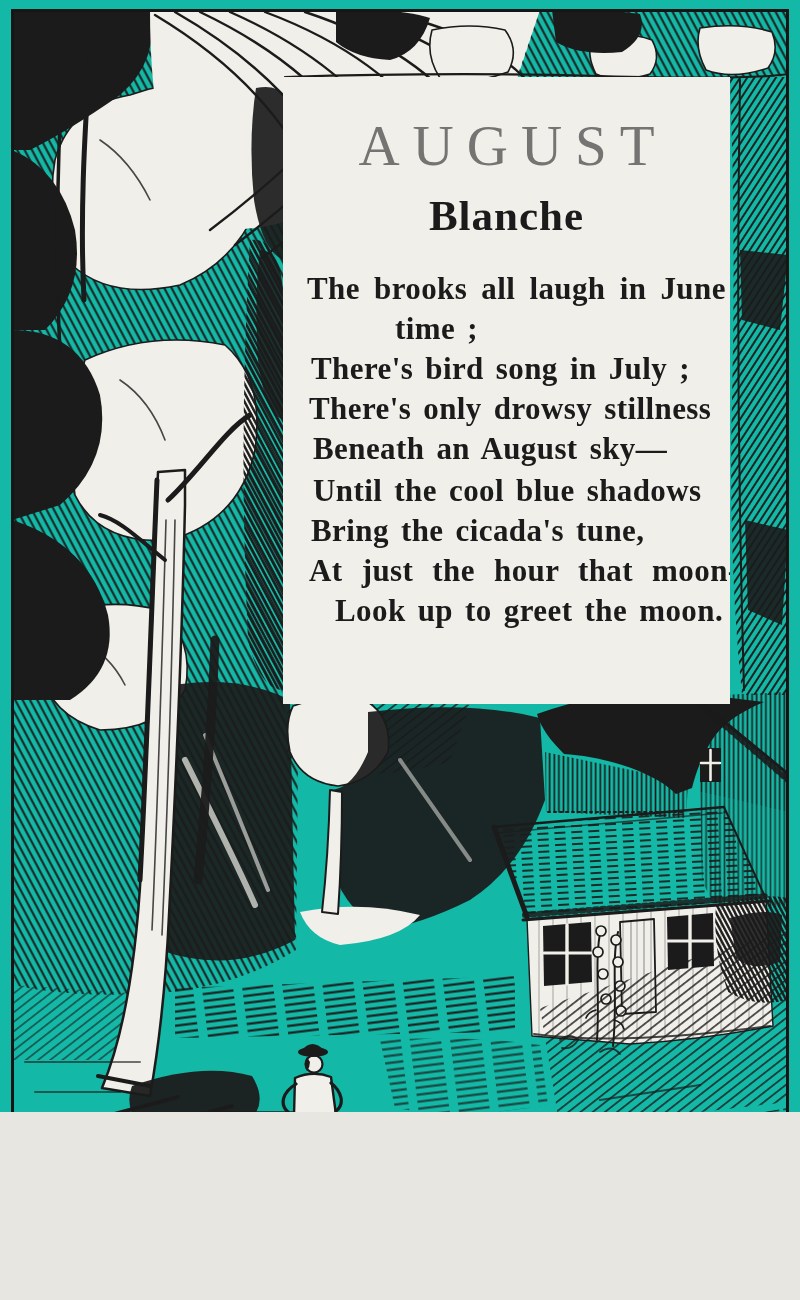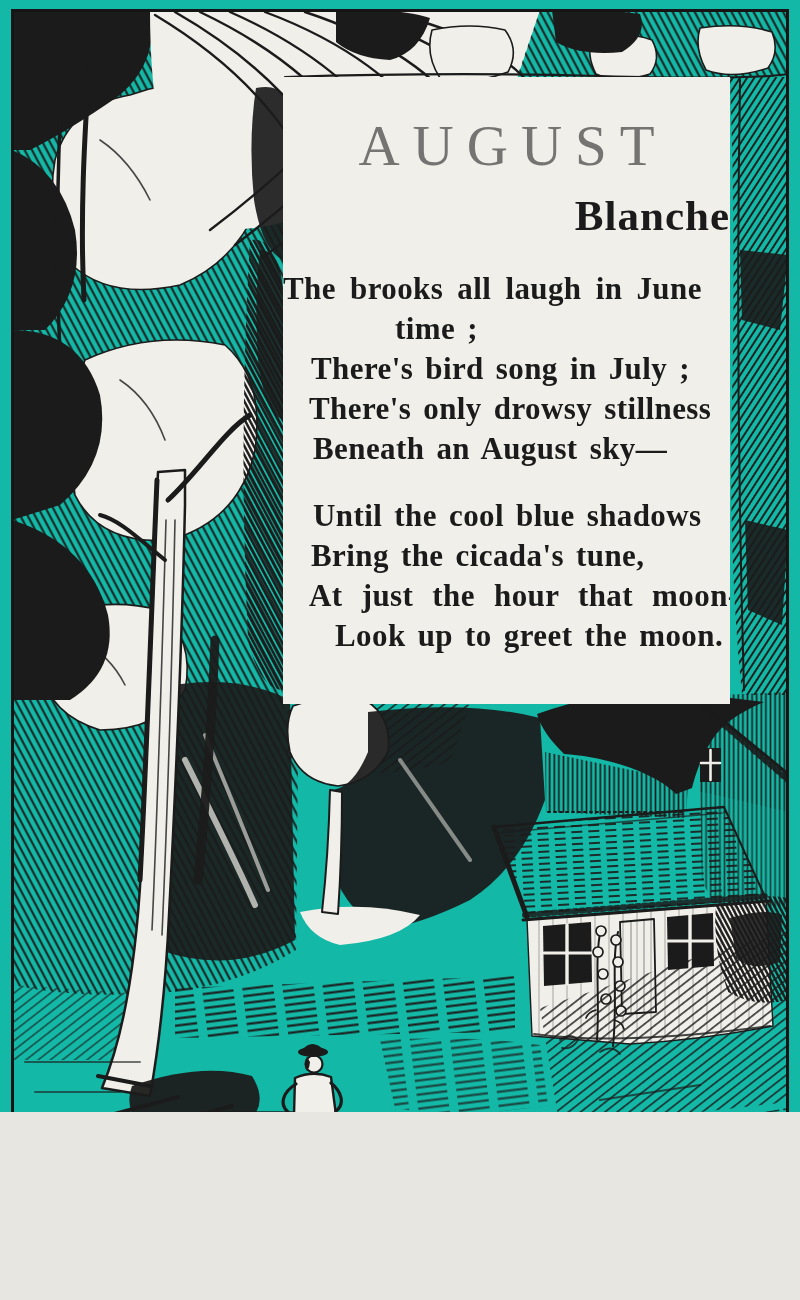--- a/index.html
+++ b/index.html
@@ -3,27 +3,27 @@
 <meta charset="utf-8">
 <style>
   html,body{margin:0;padding:0;background:#e8e6e0;}
   .page{position:relative;width:800px;height:1112px;background:#14b8a6;overflow:hidden;
         font-family:Liberation Serif, serif;}
   .page svg{position:absolute;left:0;top:0;z-index:0;}
   .panel{position:absolute;left:283px;top:77px;width:447px;height:627px;z-index:1;
          background:#f1efe9;color:#1b1b1b;overflow:hidden;}
   .title{margin:36px 0 0 0;text-align:center;font-size:57px;line-height:66px;
          font-weight:400;letter-spacing:13px;padding-left:13px;color:#757472;}
-  .author{margin:12px 0 0 0;text-align:right;font-size:43px;line-height:50px;
+  .author{margin:12px 0 0 0;text-align:center;font-size:43px;line-height:50px;
           font-weight:700;letter-spacing:1px;}
   .stanza{margin-top:28px;}
-  .stanza.s2{margin-top:27px;}
+  .stanza.s2{margin-top:2px;}
   .ln{margin:0;font-size:31px;line-height:40px;font-weight:700;letter-spacing:0.4px;
       word-spacing:4px;white-space:nowrap;}
-  .l1{word-spacing:6px;}
+  .l1{word-spacing:6px;margin-left:24px;}
   .l2{padding-left:112px;}
   .l3{padding-left:28px;}
   .l4{padding-left:26px;}
   .l5{padding-left:30px;}
   .l6{padding-left:30px;}
   .l7{padding-left:28px;}
   .l8{padding-left:26px;word-spacing:11px;}
   .l9{padding-left:112px;}
   .l10{padding-left:52px;}
 </style>

